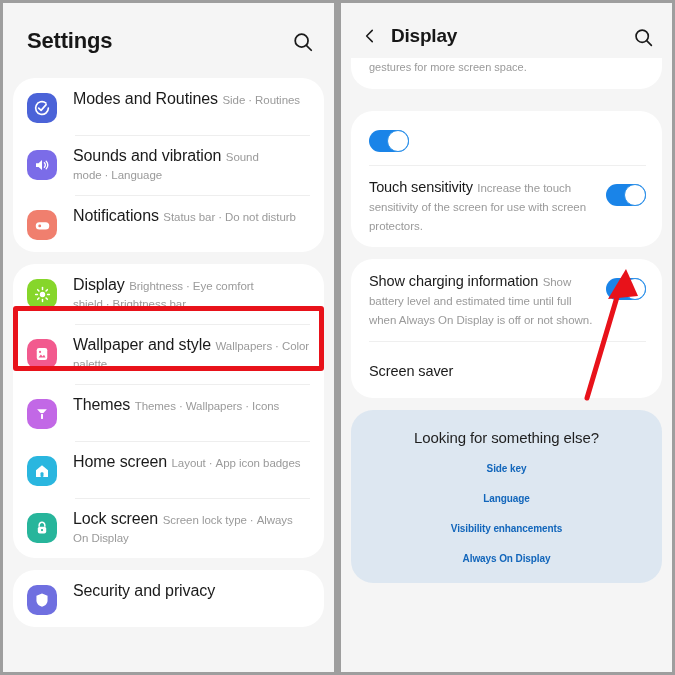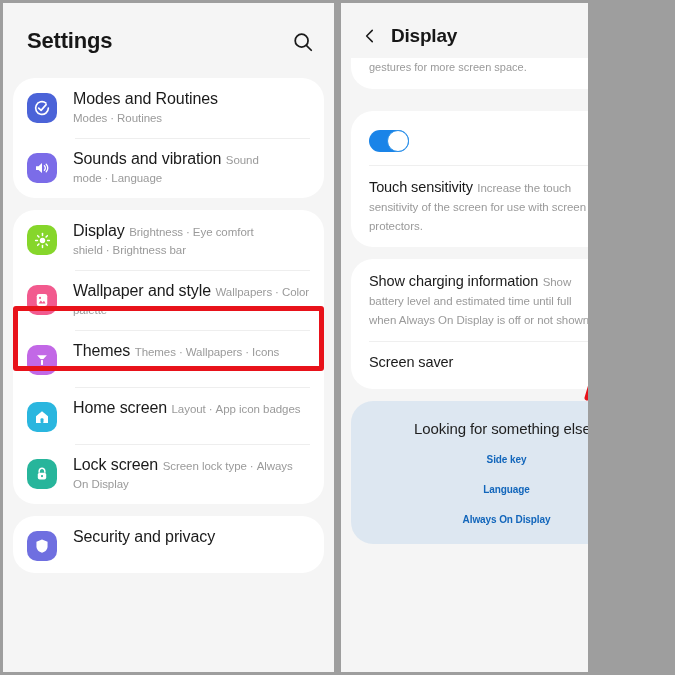--- a/index.html
+++ b/index.html
@@ -4,21 +4,21 @@
 <style>
   * { margin:0; padding:0; box-sizing:border-box; }
   html,body{ width:675px; height:675px; }
   body{
     font-family:"Liberation Sans", sans-serif;
     background:#9e9e9e;
     -webkit-font-smoothing:antialiased;
   }
   .screenshot{
     position:relative;
-    width:588px; height:675px;
+    width:675px; height:675px;
     background:#9e9e9e;
     overflow:hidden;
   }
   
   .panel{
     position:absolute; top:3px; height:669px;
     background:#f5f5f5;
     overflow:hidden;
   }
   .panel-left{ left:3px; width:331px; }
@@ -205,41 +205,55 @@
       <div class="row">
         <span class="app-icon" style="background:#4b63d8">
           <svg width="18" height="18" viewBox="0 0 24 24" fill="none" stroke="#fff" stroke-width="2.2" stroke-linecap="round" stroke-linejoin="round">
             <path d="M20.5 12a8.5 8.5 0 1 1-3.2-6.6"></path>
               <polyline points="7.5,12.2 10.8,15.2 17.5,7.5"></polyline>
           </svg>
         </span>
         <span class="row-text">
           <span class="row-title">Modes and Routines</span>
           <span class="row-sub">
-            <span>Modes</span><span class="dot">·</span><span>Routines</span>
+            <span>Side</span><span class="dot">·</span><span>Routines</span>
           </span>
         </span>
       </div>
 
       <div class="row">
         <span class="app-icon" style="background:#7b6ce8">
           <svg width="18" height="18" viewBox="0 0 24 24" fill="#fff">
             <path d="M4 9.5h3.4L12 5.4v13.2L7.4 14.5H4z"></path>
             <path d="M15.2 9.1a4 4 0 0 1 0 5.8" stroke="#fff" stroke-width="1.8" fill="none" stroke-linecap="round"></path>
             <path d="M17.6 7a7 7 0 0 1 0 10" stroke="#fff" stroke-width="1.8" fill="none" stroke-linecap="round"></path>
           </svg>
         </span>
         <span class="row-text">
           <span class="row-title">Sounds and vibration</span>
           <span class="row-sub">
             <span>Sound mode</span><span class="dot">·</span><span>Language</span>
           </span>
         </span>
       </div>
 
+      <div class="row">
+        <span class="app-icon" style="background:#f07f6e">
+          <svg width="19" height="19" viewBox="0 0 24 24" fill="#fff">
+            <rect x="3.5" y="8" width="17" height="9" rx="4.5"></rect>
+            <circle cx="8.5" cy="12.5" r="1.8" fill="#f07f6e"></circle>
+          </svg>
+        </span>
+        <span class="row-text">
+          <span class="row-title">Notifications</span>
+          <span class="row-sub">
+            <span>Status bar</span><span class="dot">·</span><span>Do not disturb</span>
+          </span>
+        </span>
+      </div>
     </div>
 
     <div class="card">
 
       <div class="row">
         <span class="app-icon" style="background:#86d62b">
           <svg width="19" height="19" viewBox="0 0 24 24" fill="none" stroke="#fff" stroke-width="1.9" stroke-linecap="round">
             <circle cx="12" cy="12" r="3.4" fill="#fff" stroke="none"></circle>
             <line x1="12" y1="3.3" x2="12" y2="5.6"></line>
               <line x1="12" y1="18.4" x2="12" y2="20.7"></line>
@@ -385,31 +399,32 @@
       <div class="srow">
         <span class="srow-text">
           <span class="srow-title">Show charging information</span>
           <span class="srow-sub">Show battery level and estimated time until full when Always On Display is off or not shown.</span>
         </span>
         <span class="toggle">
           <span class="knob"></span>
         </span>
       </div>
 
-      <div class="srow" style="padding-top:12px;padding-bottom:17px;">
+      <div class="srow" style="padding-top:21px;padding-bottom:17px;">
         <span class="srow-text">
           <span class="srow-title">Screen saver</span>
         </span>
       </div>
     </div>
 
     <div class="lookfor">
       <div class="lookfor-title">Looking for something else?</div>
       <a class="lookfor-link">Side key</a>
       <a class="lookfor-link">Language</a>
+      <a class="lookfor-link">Visibility enhancements</a>
       <a class="lookfor-link">Always On Display</a>
     </div>
   </div>
 
   <svg class="arrow-svg" viewBox="0 0 90 150">
     <path d="M27 143 L60 32" stroke="#e8121a" stroke-width="5" stroke-linecap="round" fill="none"></path>
     <path d="M66 14 L48 44 L78 41 Z" fill="#e8121a"></path>
   </svg>
 
 </div>

